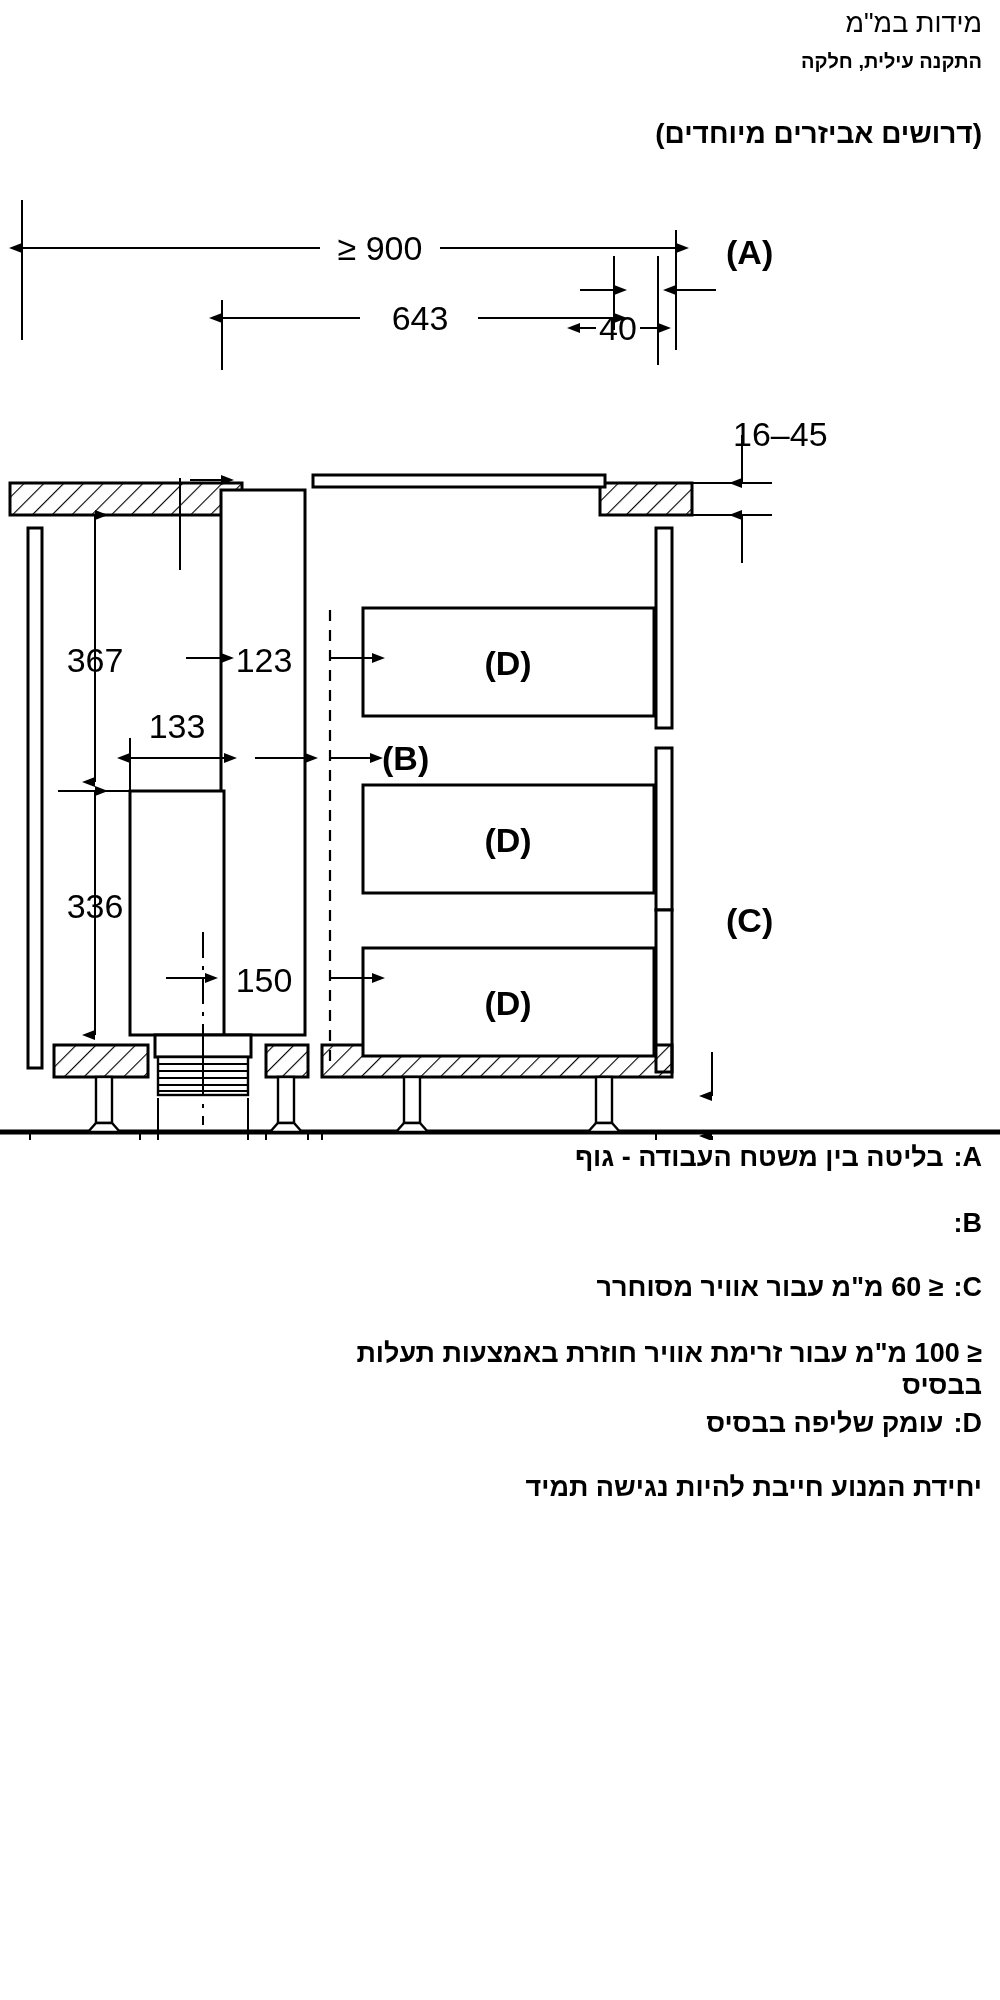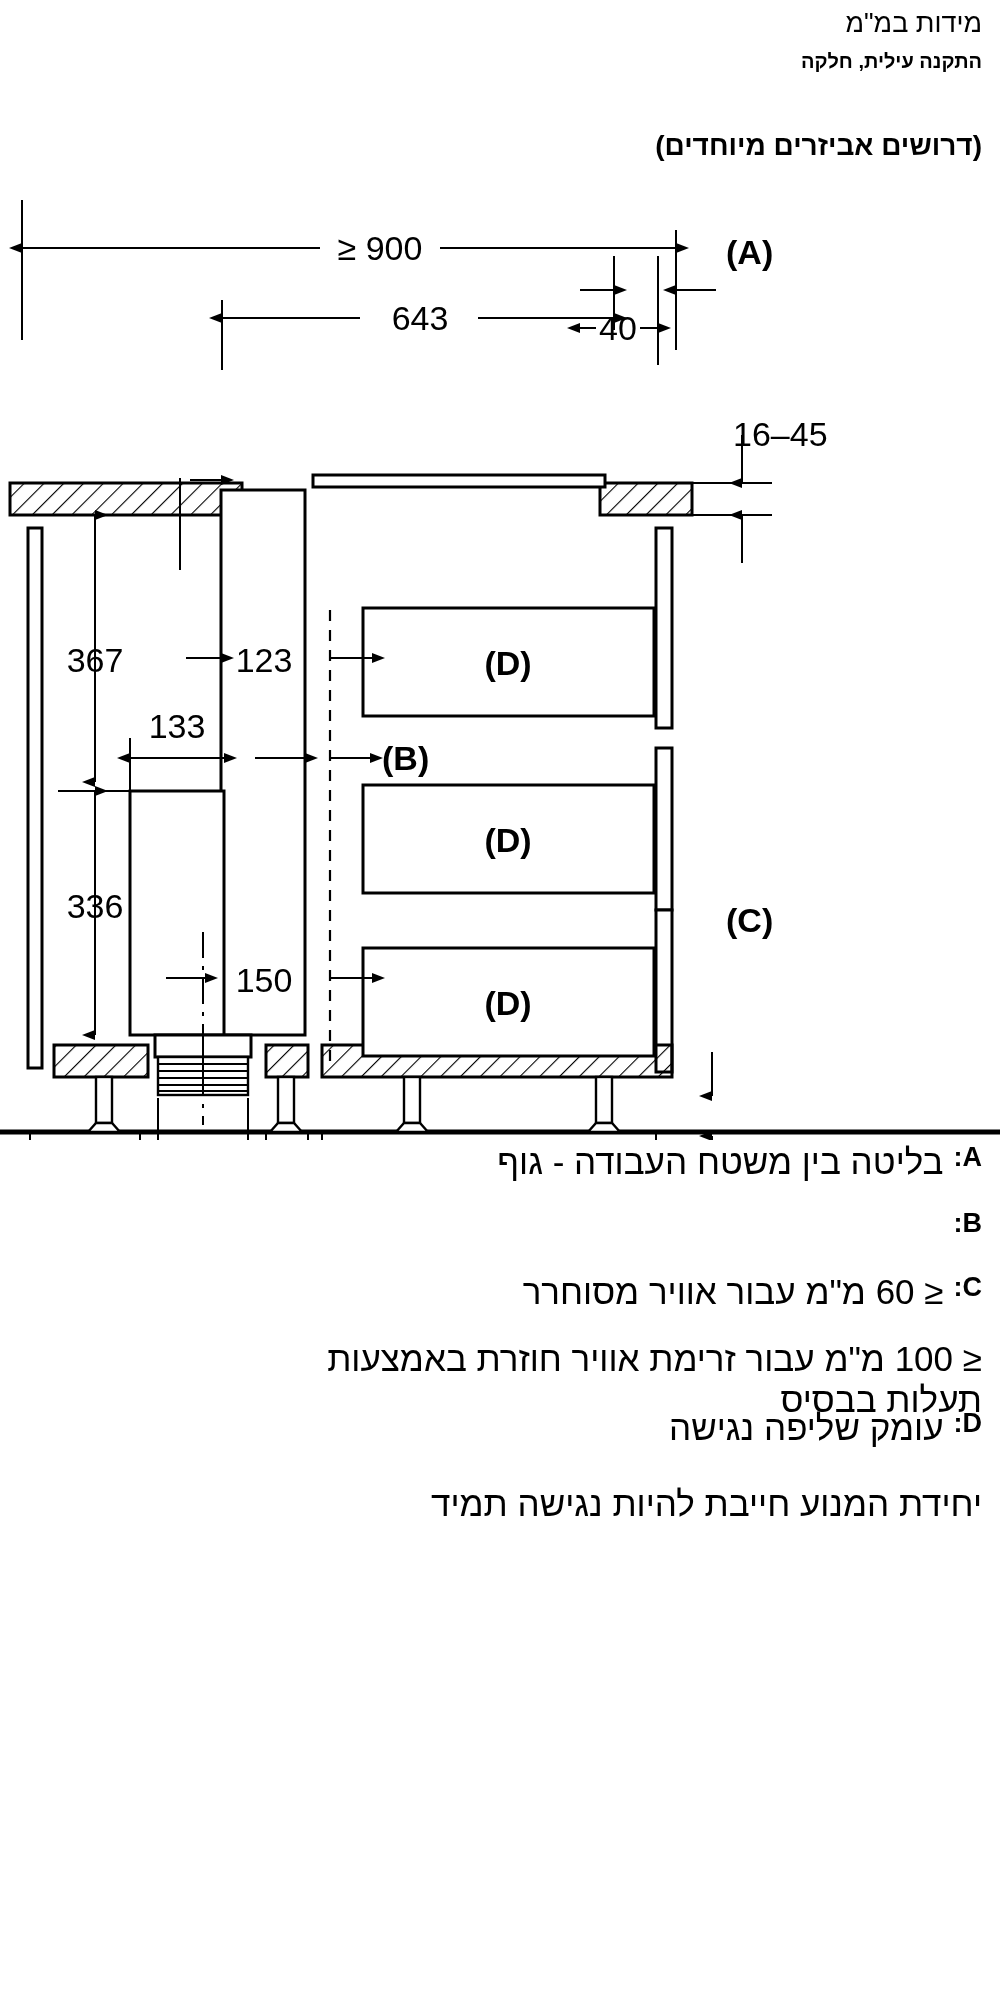--- a/index.html
+++ b/index.html
@@ -6,38 +6,38 @@
   html,body{margin:0;padding:0;background:#fff;}
   body{
     width:1000px;height:2000px;position:relative;overflow:hidden;
     font-family:"Liberation Sans","DejaVu Sans",sans-serif;
     color:#000;
   }
   
   #header{position:absolute;top:0;left:0;width:1000px;direction:rtl;text-align:right;}
   #hdr-line1{position:absolute;top:8px;right:18px;font-size:27px;letter-spacing:0px;white-space:nowrap;}
   #hdr-line2{position:absolute;top:50px;right:18px;font-size:20px;font-weight:bold;white-space:nowrap;}
-  #hdr-line3{position:absolute;top:118px;right:18px;font-size:28px;font-weight:bold;white-space:nowrap;margin-top:12px;}
+  #hdr-line3{position:absolute;top:118px;right:18px;font-size:28px;font-weight:bold;white-space:nowrap;}
 
   
   #drawing{position:absolute;top:190px;left:0;width:1000px;height:950px;}
   #drawing svg{display:block;}
 
   
   #legend{position:absolute;top:1120px;left:0;width:1000px;direction:rtl;}
   .lg-row{position:absolute;right:18px;display:flex;align-items:flex-start;white-space:nowrap;}
   .lg-key{font-size:27px;font-weight:bold;margin-left:10px;}
-  .lg-txt{font-size:35px;font-weight:normal;}
+  .lg-txt{font-size:27px;font-weight:bold;}
   .lg-txt.multi{white-space:normal;text-align:right;width:660px;line-height:1.18;}
   #lg-a{top:22px;}
   #lg-b{top:88px;}
   #lg-c{top:152px;}
   #lg-c2{top:218px;}
   #lg-d{top:288px;}
-  #lg-note{top:364px;justify-content:flex-end;}
+  #lg-note{top:352px;justify-content:flex-end;}
 </style>
 </head>
 <body>
 
 <div id="header">
   <div id="hdr-line1">מידות במ"מ</div>
   <div id="hdr-line2">התקנה עילית, חלקה</div>
   <div id="hdr-line3">(דרושים אביזרים מיוחדים)</div>
 </div>
 
@@ -222,20 +222,20 @@
     <span class="lg-key">C:</span>
     <span class="lg-txt">≤ 60 מ"מ עבור אוויר מסוחרר</span>
   </div>
 
   <div class="lg-row" id="lg-c2">
     <span class="lg-txt multi">≤ 100 מ"מ עבור זרימת אוויר חוזרת באמצעות תעלות בבסיס</span>
   </div>
 
   <div class="lg-row" id="lg-d">
     <span class="lg-key">D:</span>
-    <span class="lg-txt">עומק שליפה נגישה</span>
+    <span class="lg-txt">עומק שליפה בבסיס</span>
   </div>
 
   <div class="lg-row" id="lg-note">
     <span class="lg-txt">יחידת המנוע חייבת להיות נגישה תמיד</span>
   </div>
 
 </div>
 
 </body></html>

